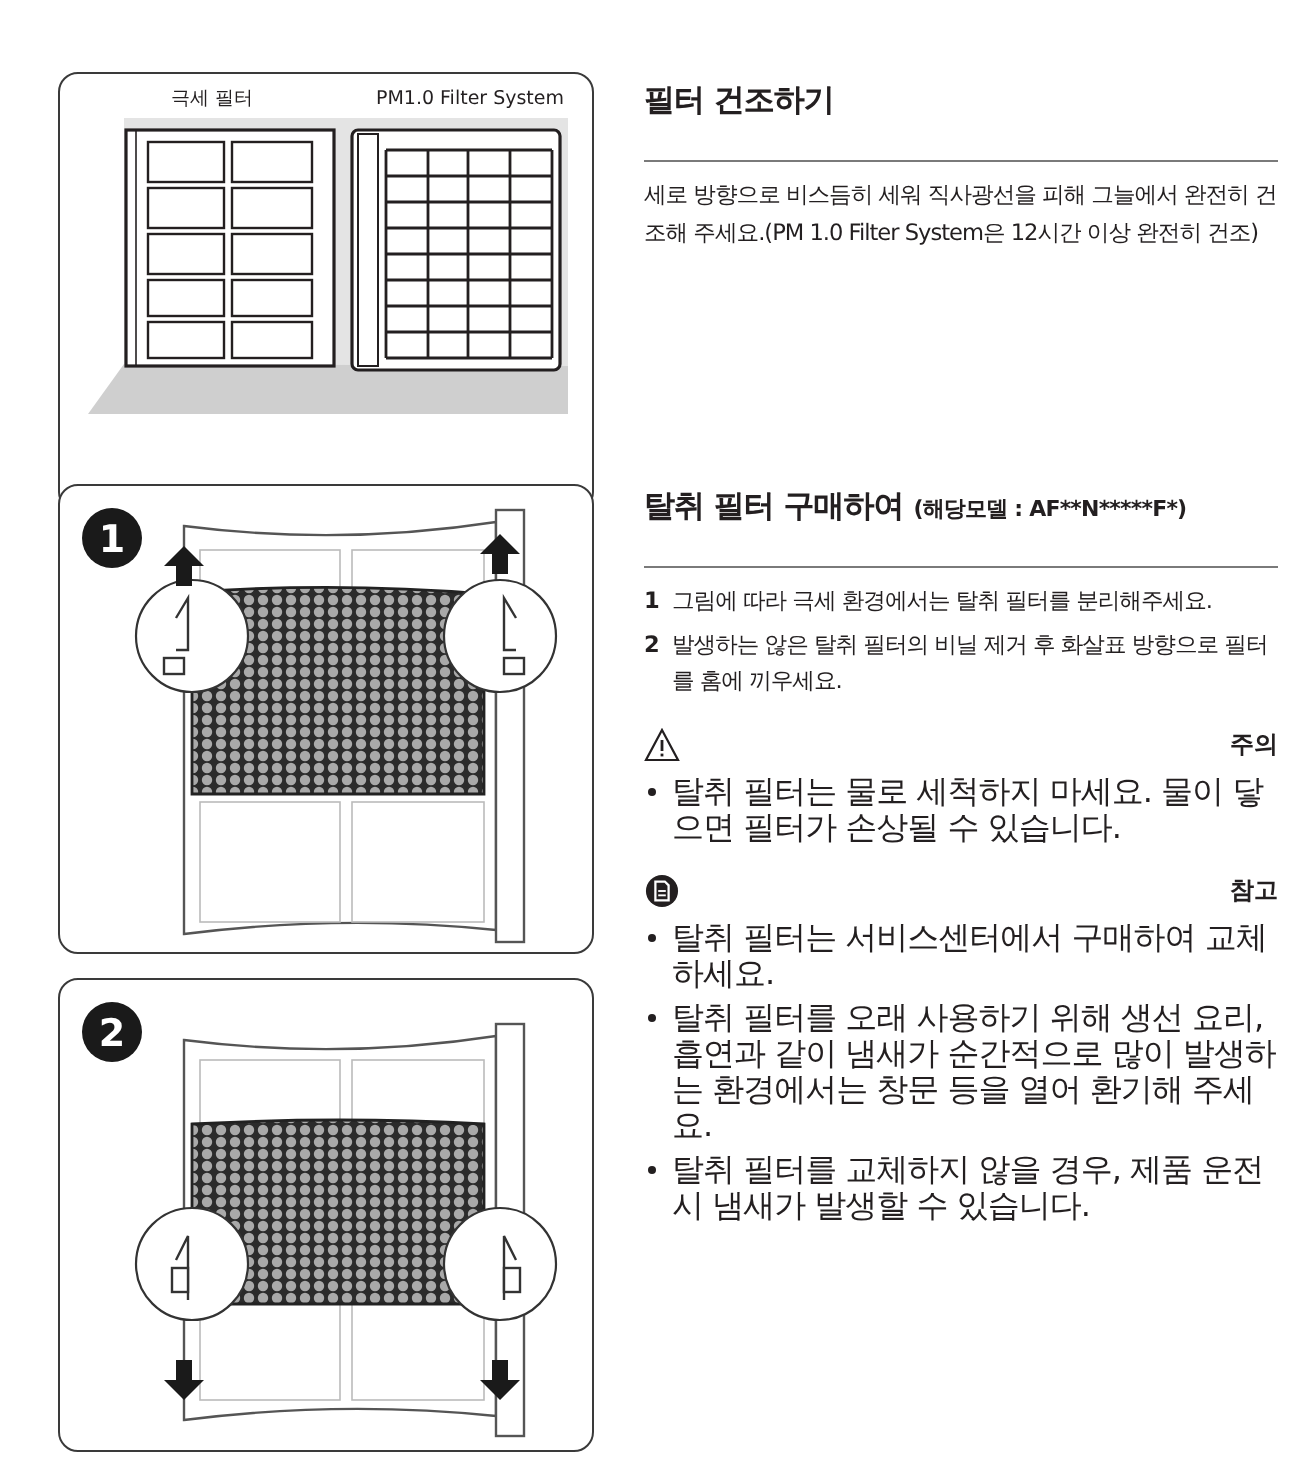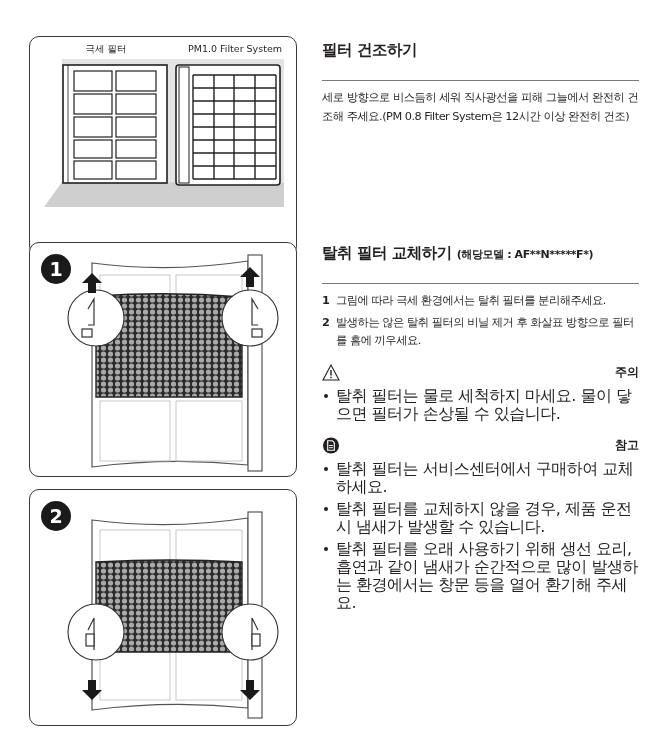--- a/index.html
+++ b/index.html
@@ -153,26 +153,26 @@
       <polygon points="62,210 52,200 58,200 58,190 66,190 66,200 72,200"></polygon>
       <polygon points="220,210 210,200 216,200 216,190 224,190 224,200 230,200"></polygon>
     </g>
     <circle cx="26" cy="26" r="15" fill="#1a1a1a"></circle>
     <text x="26" y="33" font-size="19" font-weight="bold" font-family="DejaVu Sans, sans-serif" fill="#fff" text-anchor="middle">2</text>
   </svg>
 </div>
 
 <div class="section" style="top:40px;">
   <h2 class="sec-title">필터 건조하기</h2>
-  <p class="para">세로 방향으로 비스듬히 세워 직사광선을 피해 그늘에서 완전히 건조해 주세요.(PM 0.8 Filter System은 12시간 이상 완전히 건조)</p>
+  <p class="para">세로 방향으로 비스듬히 세워 직사광선을 피해 그늘에서 완전히 건조해 주세요.(PM 1.0 Filter System은 12시간 이상 완전히 건조)</p>
 </div>
 
 <div class="section" style="top:243px;">
   <h2 class="sec-title">
-    <span>탈취 필터 교체하기</span>
+    <span>탈취 필터 구매하여</span>
     <span class="model">(해당모델 : AF**N*****F*)</span>
   </h2>
   <ol class="steps">
     <li>
       <span class="num">1</span>
       <span>그림에 따라 극세 환경에서는 탈취 필터를 분리해주세요.</span>
     </li>
     <li>
       <span class="num">2</span>
       <span>발생하는 않은 탈취 필터의 비닐 제거 후 화살표 방향으로 필터를 홈에 끼우세요.</span>
@@ -195,16 +195,16 @@
     <svg class="icon" viewBox="0 0 18 18">
       <circle cx="9" cy="9" r="8.5" fill="#231f20"></circle>
       <path d="M5.5,4 L10.5,4 L12.5,6 L12.5,14 L5.5,14 Z" fill="none" stroke="#fff" stroke-width="1.2"></path>
       <line x1="7" y1="9" x2="11" y2="9" stroke="#fff" stroke-width="1"></line>
       <line x1="7" y1="11.3" x2="11" y2="11.3" stroke="#fff" stroke-width="1"></line>
     </svg>
     <span>참고</span>
   </div>
   <ul class="bullets">
     <li>탈취 필터는 서비스센터에서 구매하여 교체하세요.</li>
+    <li>탈취 필터를 오래 사용하기 위해 생선 요리, 흡연과 같이 냄새가 순간적으로 많이 발생하는 환경에서는 창문 등을 열어 환기해 주세요.</li>
     <li>탈취 필터를 교체하지 않을 경우, 제품 운전 시 냄새가 발생할 수 있습니다.</li>
-    <li>탈취 필터를 오래 사용하기 위해 생선 요리, 흡연과 같이 냄새가 순간적으로 많이 발생하는 환경에서는 창문 등을 열어 환기해 주세요.</li>
   </ul>
 </div>
 
 </body></html>

